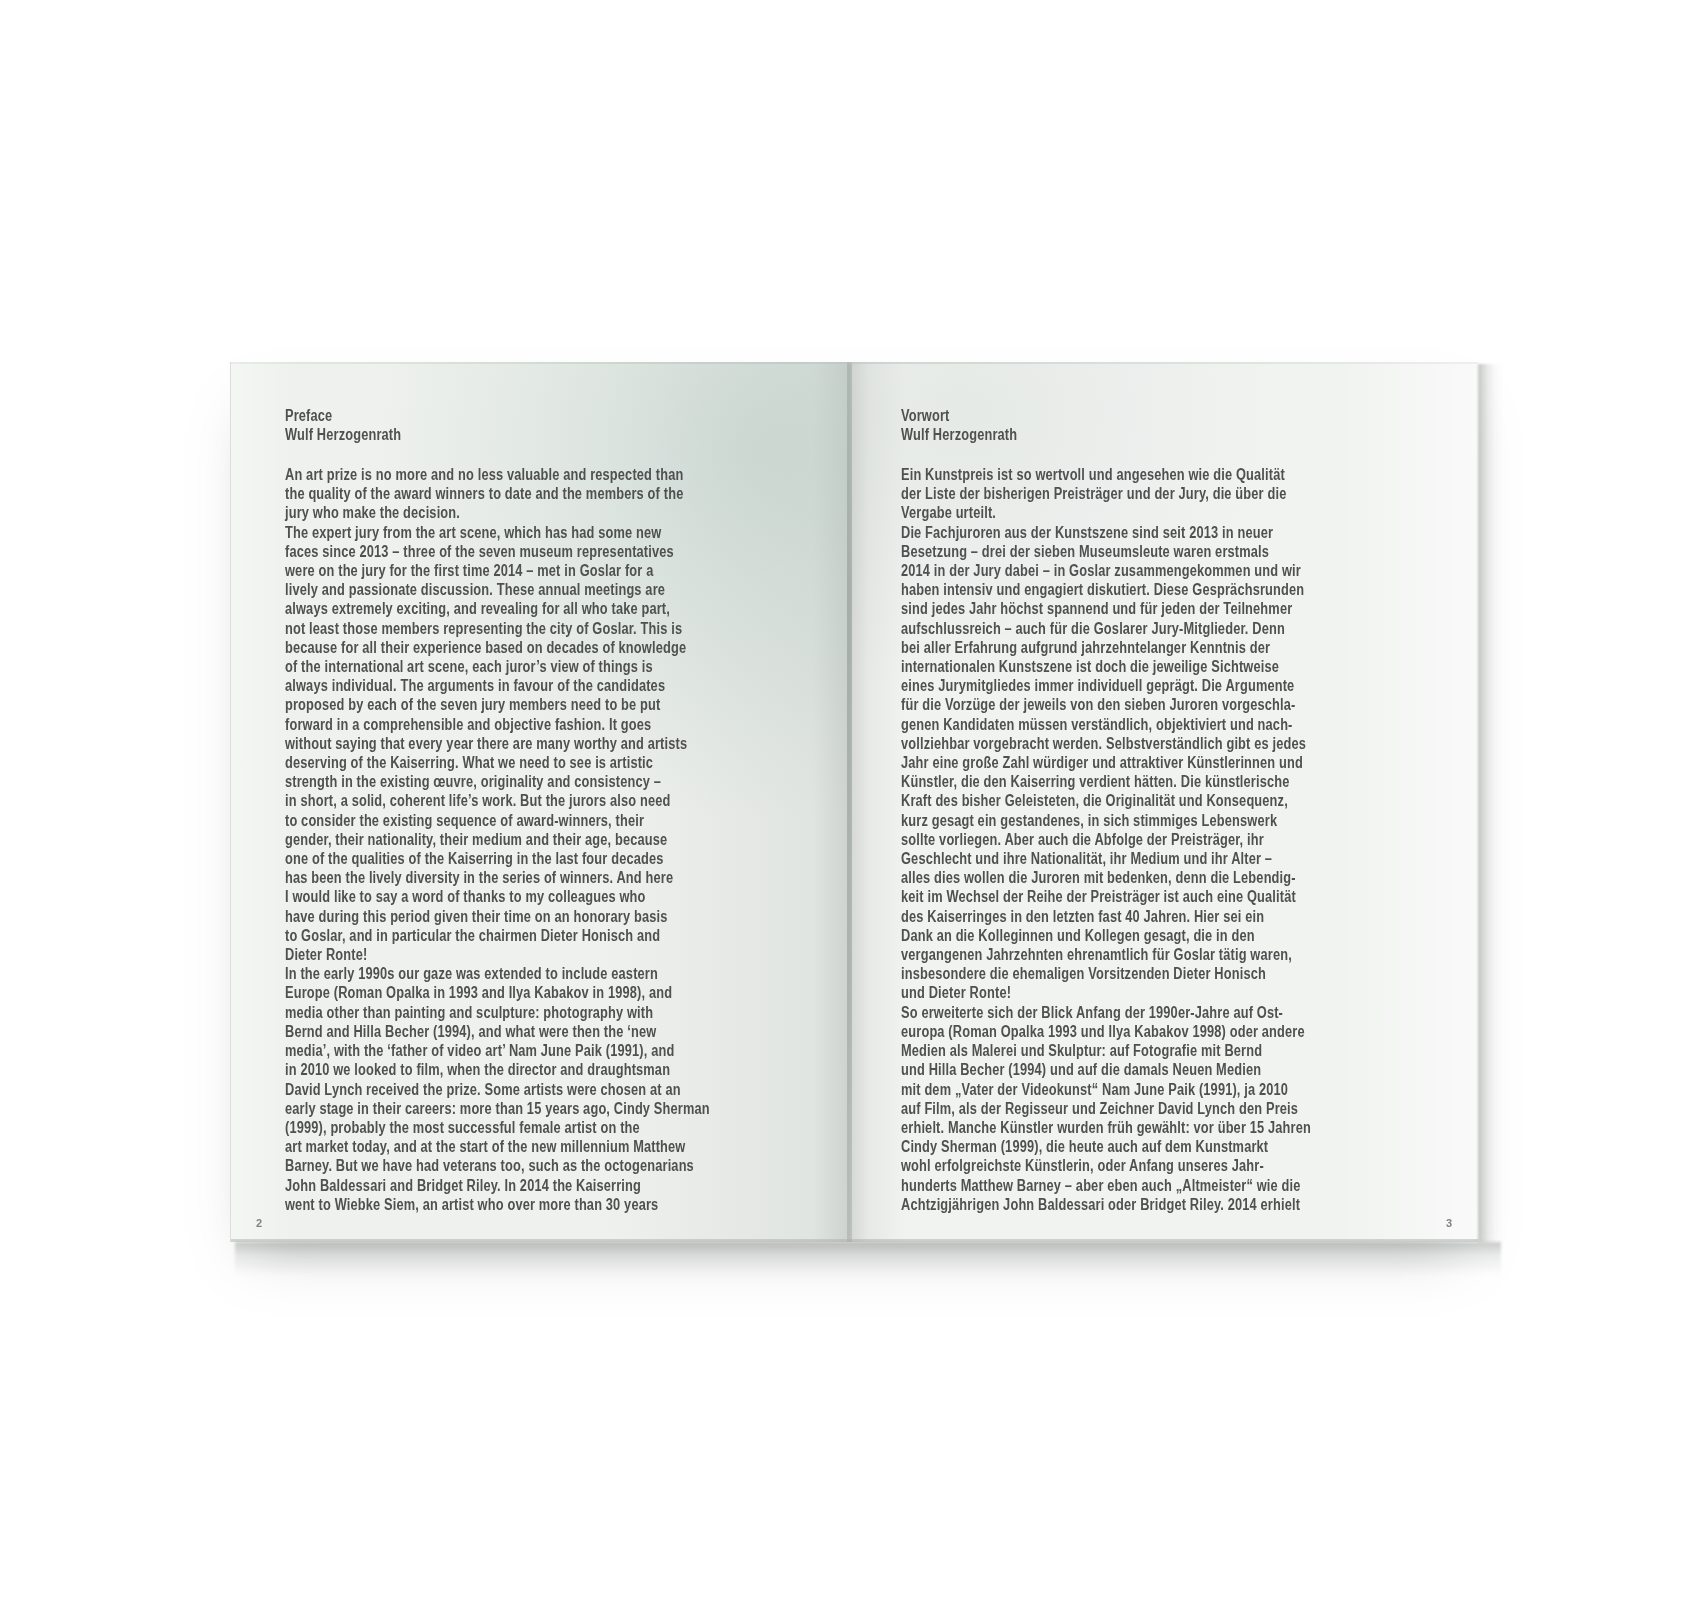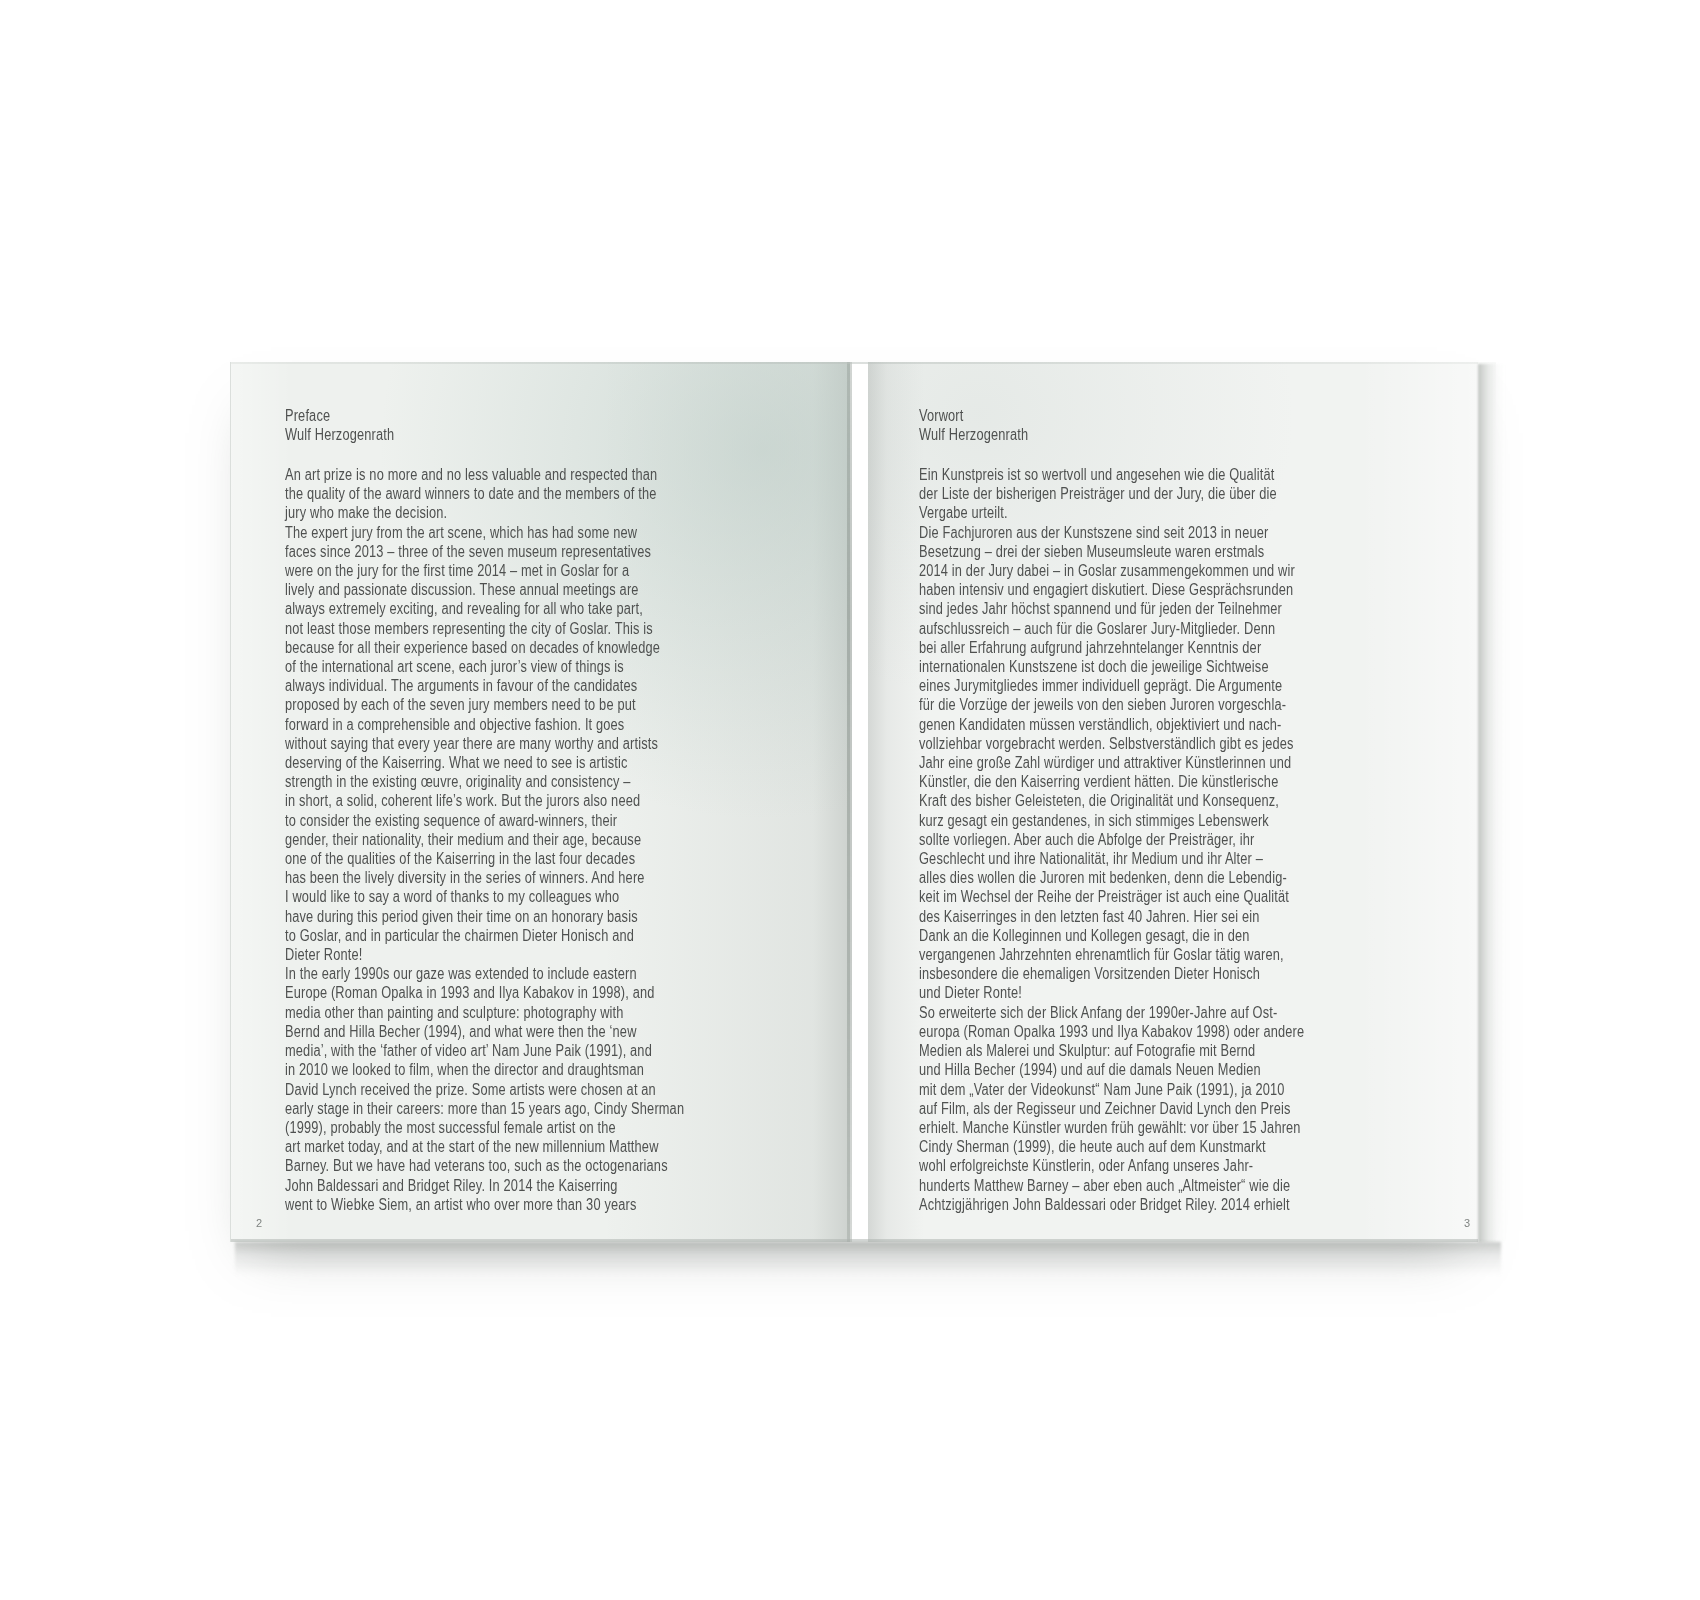--- a/index.html
+++ b/index.html
@@ -3,20 +3,21 @@
 <meta charset="utf-8">
 <style>
   html, body { margin: 0; padding: 0; }
   .stage {
     position: relative;
     width: 1700px;
     height: 1548px;
     background: #ffffff;
     overflow: hidden;
     font-family: "Liberation Sans", "DejaVu Sans", sans-serif;
+    font-weight: bold;
   }
   .book {
     position: absolute;
     left: 230px;
     top: 362px;
     width: 1247px;
     height: 880px;
     border-left: 1px solid rgba(190,196,192,0.55);
     box-shadow: 0 30px 55px -22px rgba(125,131,127,0.38);
   }
@@ -47,21 +48,21 @@
   .page-left {
     left: 0;
     width: 619px;
     background:
       linear-gradient(to right, rgba(255,255,255,0.40) 0%, rgba(255,255,255,0) 10%),
       radial-gradient(ellipse 62% 42% at 86% 10%, rgba(176,196,189,0.48), rgba(176,196,189,0) 100%),
       linear-gradient(to right, rgba(108,120,114,0) 60%, rgba(108,120,114,0.10) 94%, rgba(88,98,93,0.22) 100%),
       #eef1ee;
   }
   .page-right {
-    left: 637px;
+    left: 619px;
     width: 628px;
     background:
       linear-gradient(to right, rgba(96,104,100,0.20) 0%, rgba(96,104,100,0.07) 3%, rgba(96,104,100,0) 9%),
       radial-gradient(ellipse 50% 32% at 18% 6%, rgba(188,200,194,0.22), rgba(188,200,194,0) 100%),
       linear-gradient(to right, rgba(255,255,255,0) 78%, rgba(255,255,255,0.55) 99%),
       #f1f3f1;
   }
   
   .spine {
     position: absolute;

